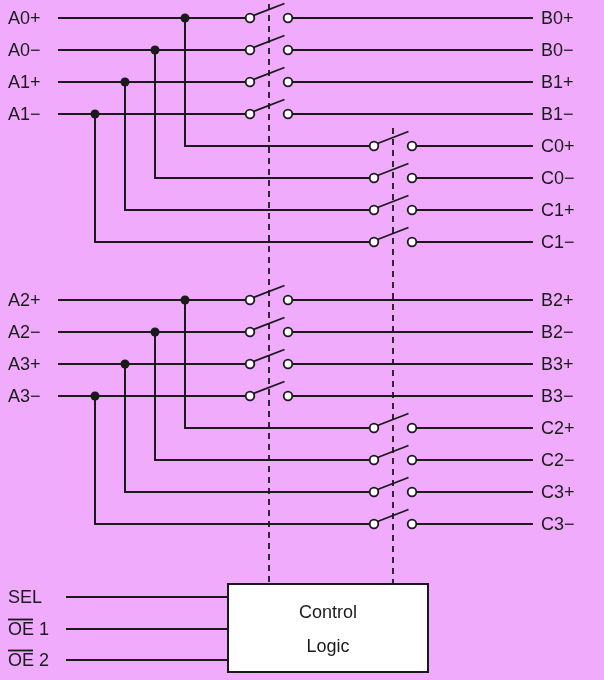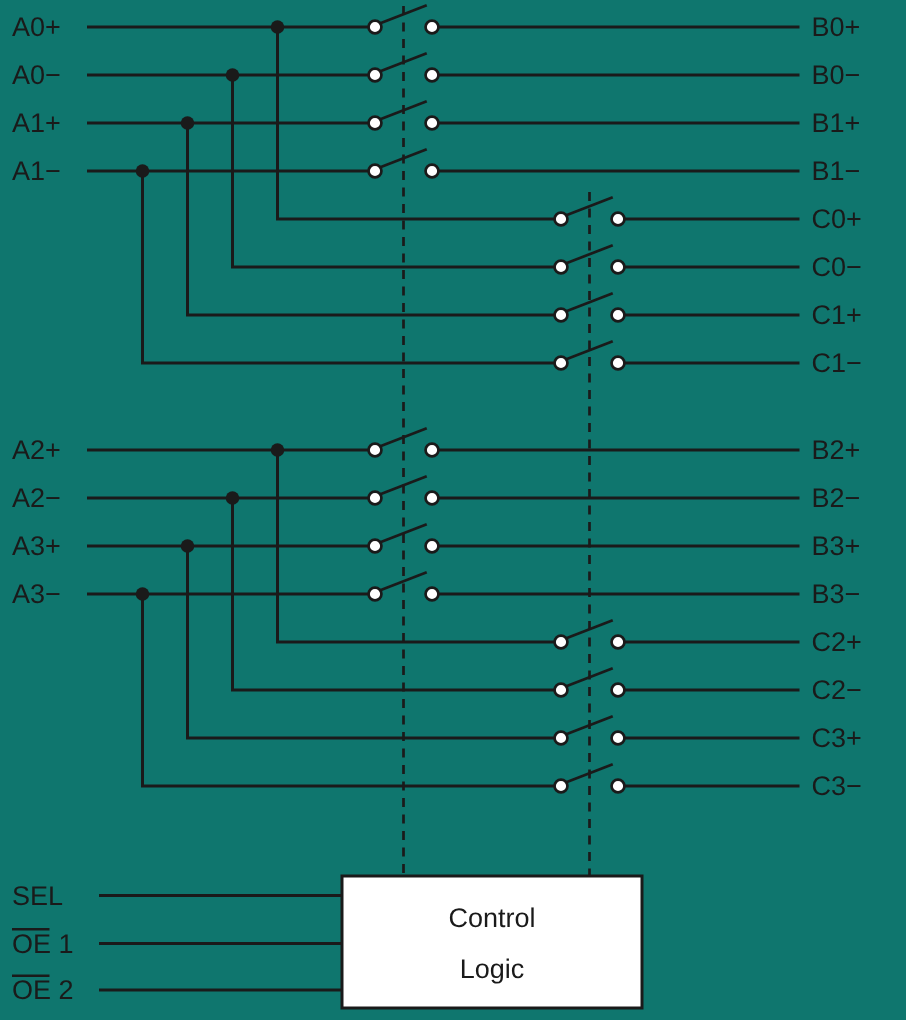--- a/index.html
+++ b/index.html
@@ -1,16 +1,16 @@
 <!DOCTYPE html>
 <html><head>
   <meta charset="utf-8">
   <style>
     html, body { margin: 0; padding: 0; background: #ffffff; }
-    .canvas { width: 604px; height: 680px; background: #0f766e; }
+    .canvas { width: 604px; height: 680px; background: #f0abfc; }
     svg { display: block; }
     svg text {
       font-family: "Liberation Sans", sans-serif;
       font-size: 18px;
       fill: #1a1a1a;
     }
     .wire { stroke: #1a1a1a; stroke-width: 2; fill: none; }
     .blade { stroke: #1a1a1a; stroke-width: 1.8; fill: none; }
     .term { fill: #ffffff; stroke: #1a1a1a; stroke-width: 1.8; }
     .dash { stroke: #1a1a1a; stroke-width: 1.8; fill: none; stroke-dasharray: 6 5; }

